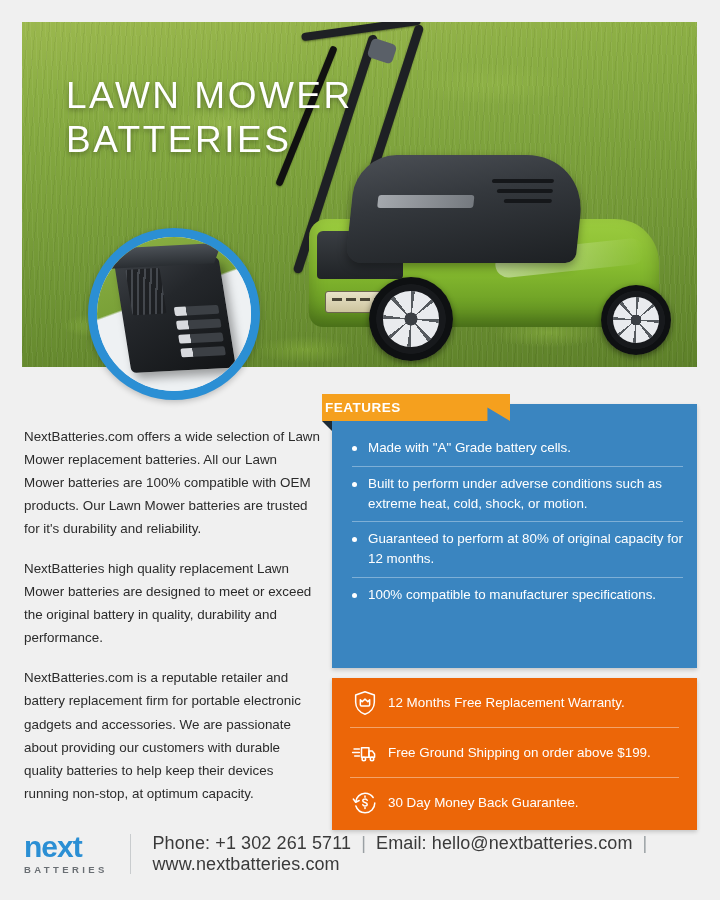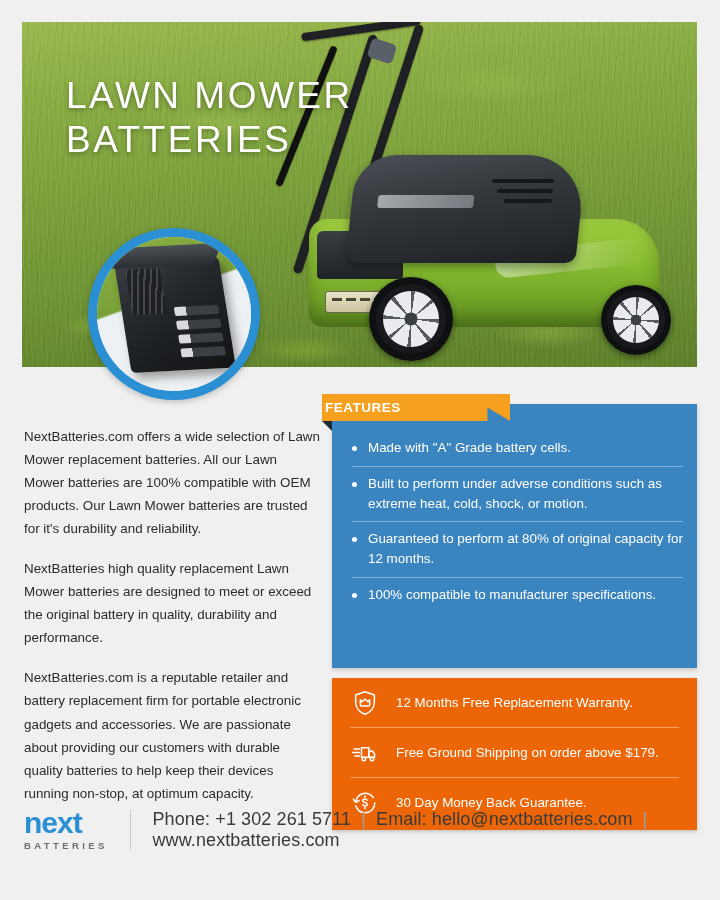--- a/index.html
+++ b/index.html
@@ -295,38 +295,38 @@
     top: 678px;
     width: 365px;
     height: 152px;
     background: #ec6608;
     box-shadow: 0 2px 4px rgba(0,0,0,.18);
     padding: 0 18px;
   }
   .g-item {
     display: flex;
     align-items: center;
-    gap: 16px;
+    gap: 8px;
     height: 50px;
     border-bottom: 1px solid rgba(255,255,255,.4);
   }
   .g-item:last-child { border-bottom: none; }
   .g-icon { flex: none; width: 30px; height: 30px; display: flex; align-items: center; justify-content: center; }
   .g-icon svg { width: 28px; height: 28px; }
   .g-text {
     color: #ffffff;
     font-size: 13.4px;
     line-height: 1.42;
   }
 
   
   .footer {
     position: absolute;
     left: 24px;
-    top: 808px;
+    top: 832px;
     width: 672px;
     display: flex;
     align-items: center;
     gap: 22px;
   }
   .logo { width: 96px; }
   .logo-word {
     color: #2b8fd4;
     font-size: 30px;
     font-weight: bold;
@@ -447,21 +447,21 @@
     <div class="g-item">
       <span class="g-icon">
         <svg viewBox="0 0 24 24" fill="none" stroke="#ffffff" stroke-width="1.3" stroke-linecap="round" stroke-linejoin="round">
           <path d="M9 7.5h6.4v8.2H9Z"></path>
           <path d="M15.4 10.2h2.8l2 2.6v2.9h-4.8Z"></path>
           <circle cx="11" cy="17.1" r="1.5"></circle>
           <circle cx="18" cy="17.1" r="1.5"></circle>
           <path d="M2.6 8.6h4.6M1.4 11.6h5.8M3.2 14.6h4"></path>
         </svg>
       </span>
-      <span class="g-text">Free Ground Shipping on order above $179.</span>
+      <span class="g-text">Free Ground Shipping on order above $199.</span>
     </div>
 
     <div class="g-item">
       <span class="g-icon">
         <svg viewBox="0 0 24 24" fill="none" stroke="#ffffff" stroke-width="1.3" stroke-linecap="round" stroke-linejoin="round">
           <path d="M20.4 12a8.4 8.4 0 0 1-8.4 8.4A8.4 8.4 0 0 1 4.2 14.6"></path>
           <path d="M4 11.2A8.4 8.4 0 0 1 12 3.6a8.4 8.4 0 0 1 7 3.7"></path>
           <path d="M2 8.6 4 11.4 7 9.9"></path>
           <path d="M13.9 9.6a1.9 1.9 0 0 0-1.9-1.1c-1.1 0-1.9.6-1.9 1.5s.8 1.3 1.9 1.5 1.9.6 1.9 1.5-.8 1.5-1.9 1.5a1.9 1.9 0 0 1-1.9-1.1"></path>
           <path d="M12 7v-.9M12 15.9v.9"></path>

